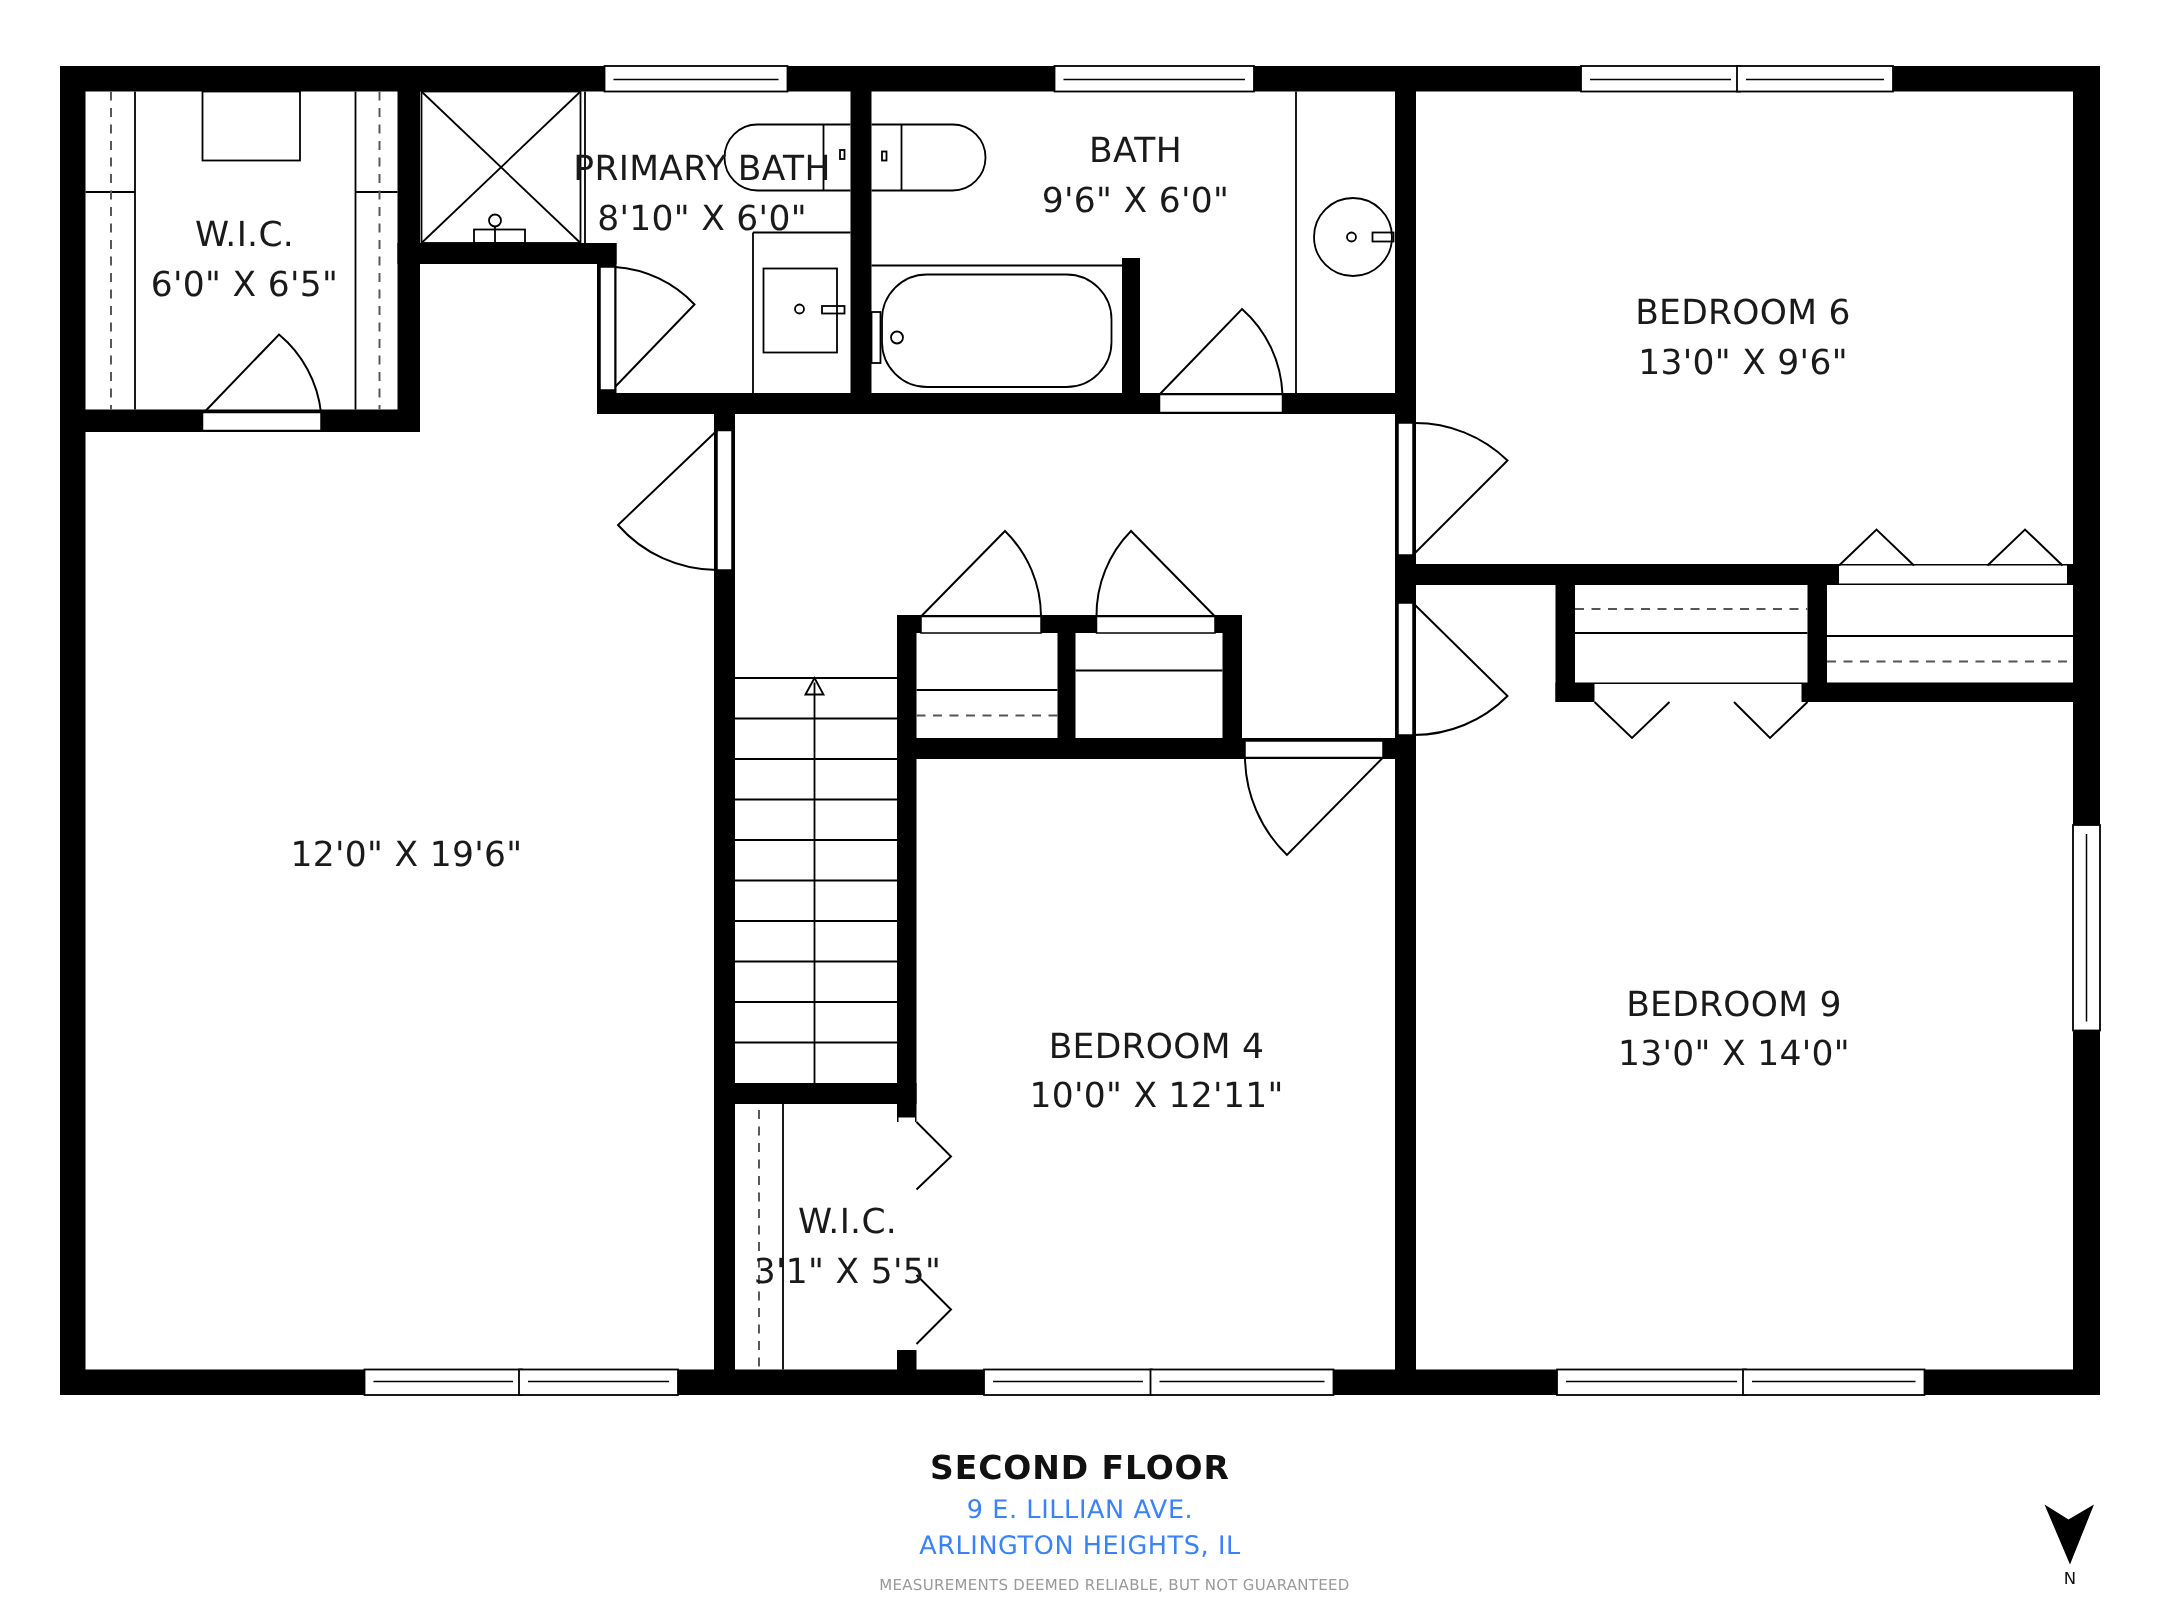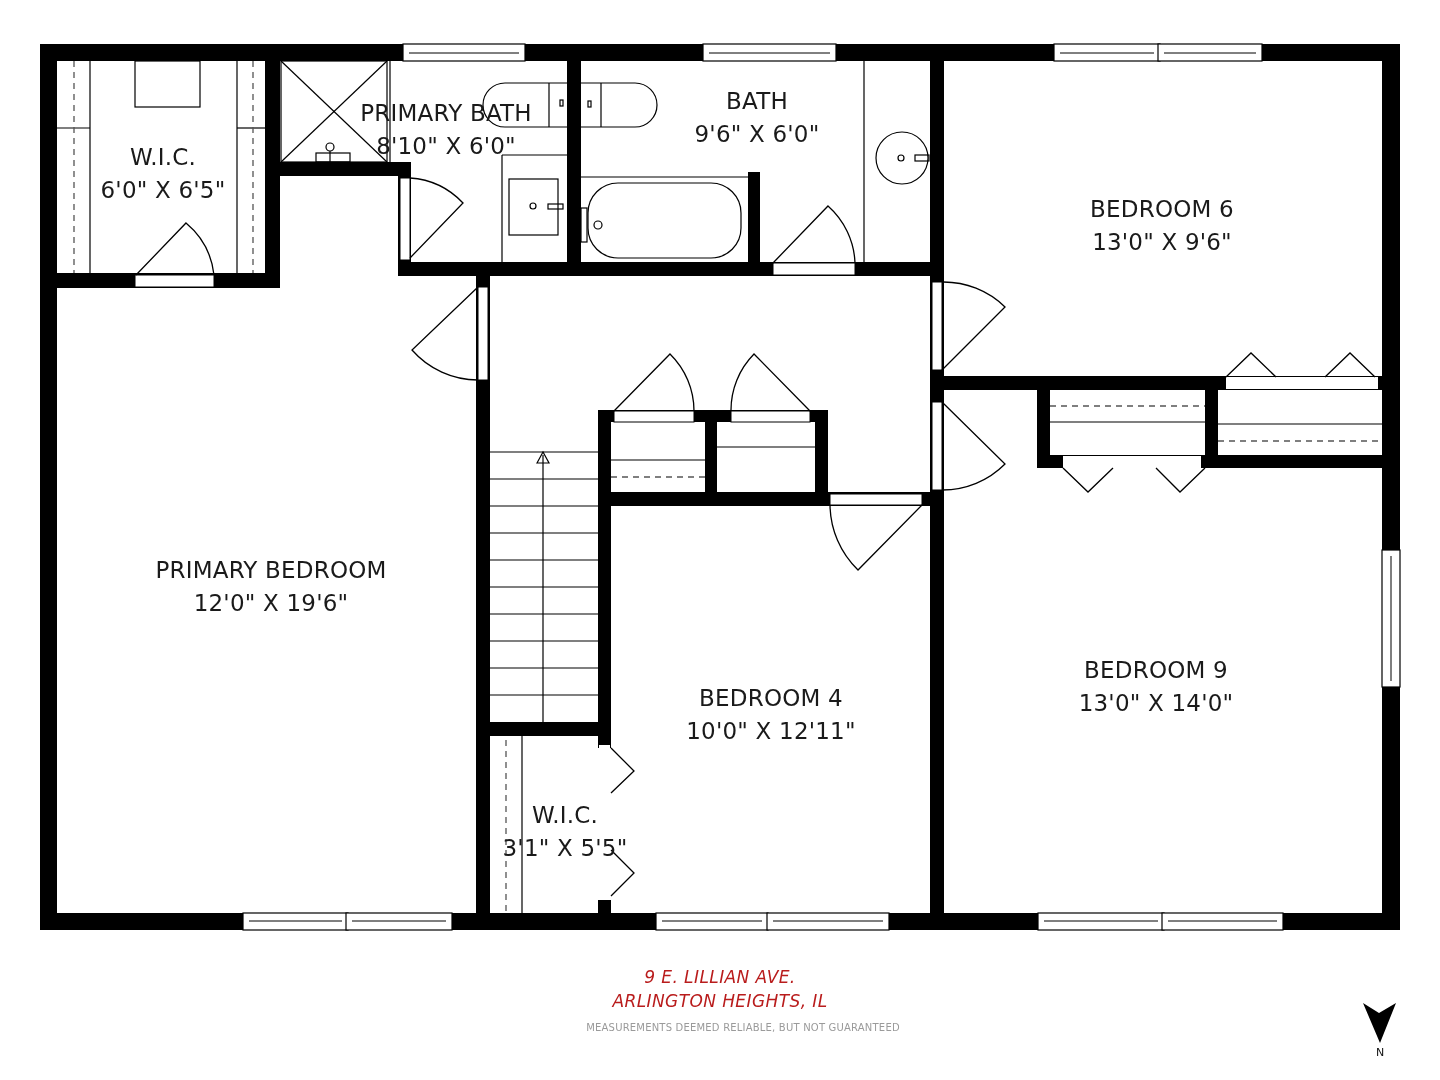--- a/index.html
+++ b/index.html
@@ -5,21 +5,21 @@
   html, body { margin: 0; padding: 0; background: #ffffff; }
   body { width: 1440px; height: 1080px; position: relative; overflow: hidden;
          font-family: "DejaVu Sans", "Liberation Sans", sans-serif; color: #111; }
   #plan { position: absolute; left: 0; top: 0; width: 1440px; height: 1080px; }
   .room-label { position: absolute; text-align: center; transform: translate(-50%, 0);
                 font-size: 23px; line-height: 33px; color: #1a1a1a; white-space: nowrap; letter-spacing: 0.2px; }
   .room-label .dim { display: block; }
   .room-label .name { display: block; }
   .footer { position: absolute; left: 720px; transform: translateX(-50%); text-align: center; white-space: nowrap; }
   .footer .title { font-weight: bold; font-size: 22px; letter-spacing: 0.6px; color: #111; display: block; line-height: 30px; }
-  .footer .addr { font-size: 17px; color: #b91c1c; display: block; line-height: 24px; letter-spacing: 0.4px; font-style: italic; }
+  .footer .addr { font-size: 17px; color: #3b82f6; display: block; line-height: 24px; letter-spacing: 0.4px; }
   .footer .disclaimer { font-size: 10px; color: #9a9a9a; display: block; margin-top: 9px; letter-spacing: 0.2px; margin-left: 46px; }
   .compass { position: absolute; left: 1360px; top: 1000px; width: 40px; height: 60px; text-align: center; }
   .compass .n { position: absolute; left: 0; width: 40px; top: 46px; font-size: 11px; color: #111; text-align: center; }
 </style>
 </head>
 <body>
 
 <svg id="plan" viewBox="0 0 1440 1080" xmlns="http://www.w3.org/2000/svg">
   <g fill="#000">
 
@@ -201,50 +201,50 @@
     <line x1="506" y1="740" x2="506" y2="913"></line>
   </g>
 
   <path d="M1363 1003 L1379 1013 L1396 1003 L1380 1043 Z" fill="#000"></path>
 </svg>
 
 <div class="room-label" style="left:163px; top:141px;">
   <span class="name">W.I.C.</span>
   <span class="dim">6'0" X 6'5"</span>
 </div>
-<div class="room-label" style="left:446px; top:97px;">
+<div class="room-label" style="left:468px; top:97px;">
   <span class="name">PRIMARY BATH</span>
   <span class="dim">8'10" X 6'0"</span>
 </div>
 <div class="room-label" style="left:757px; top:85px;">
   <span class="name">BATH</span>
   <span class="dim">9'6" X 6'0"</span>
 </div>
 <div class="room-label" style="left:1162px; top:193px;">
   <span class="name">BEDROOM 6</span>
   <span class="dim">13'0" X 9'6"</span>
 </div>
 <div class="room-label" style="left:271px; top:554px;">
-  <span class="name">PRIMARY BEDROOM</span>
   <span class="dim">12'0" X 19'6"</span>
 </div>
 <div class="room-label" style="left:771px; top:682px;">
   <span class="name">BEDROOM 4</span>
   <span class="dim">10'0" X 12'11"</span>
 </div>
 <div class="room-label" style="left:1156px; top:654px;">
   <span class="name">BEDROOM 9</span>
   <span class="dim">13'0" X 14'0"</span>
 </div>
 <div class="room-label" style="left:565px; top:799px;">
   <span class="name">W.I.C.</span>
   <span class="dim">3'1" X 5'5"</span>
 </div>
 
 <div class="footer" style="top:965px;">
+  <span class="title">SECOND FLOOR</span>
   <span class="addr">9 E. LILLIAN AVE.</span>
   <span class="addr">ARLINGTON HEIGHTS, IL</span>
   <span class="disclaimer">MEASUREMENTS DEEMED RELIABLE, BUT NOT GUARANTEED</span>
 </div>
 
 <div class="compass">
   <span class="n">N</span>
 </div>
 
 </body></html>

